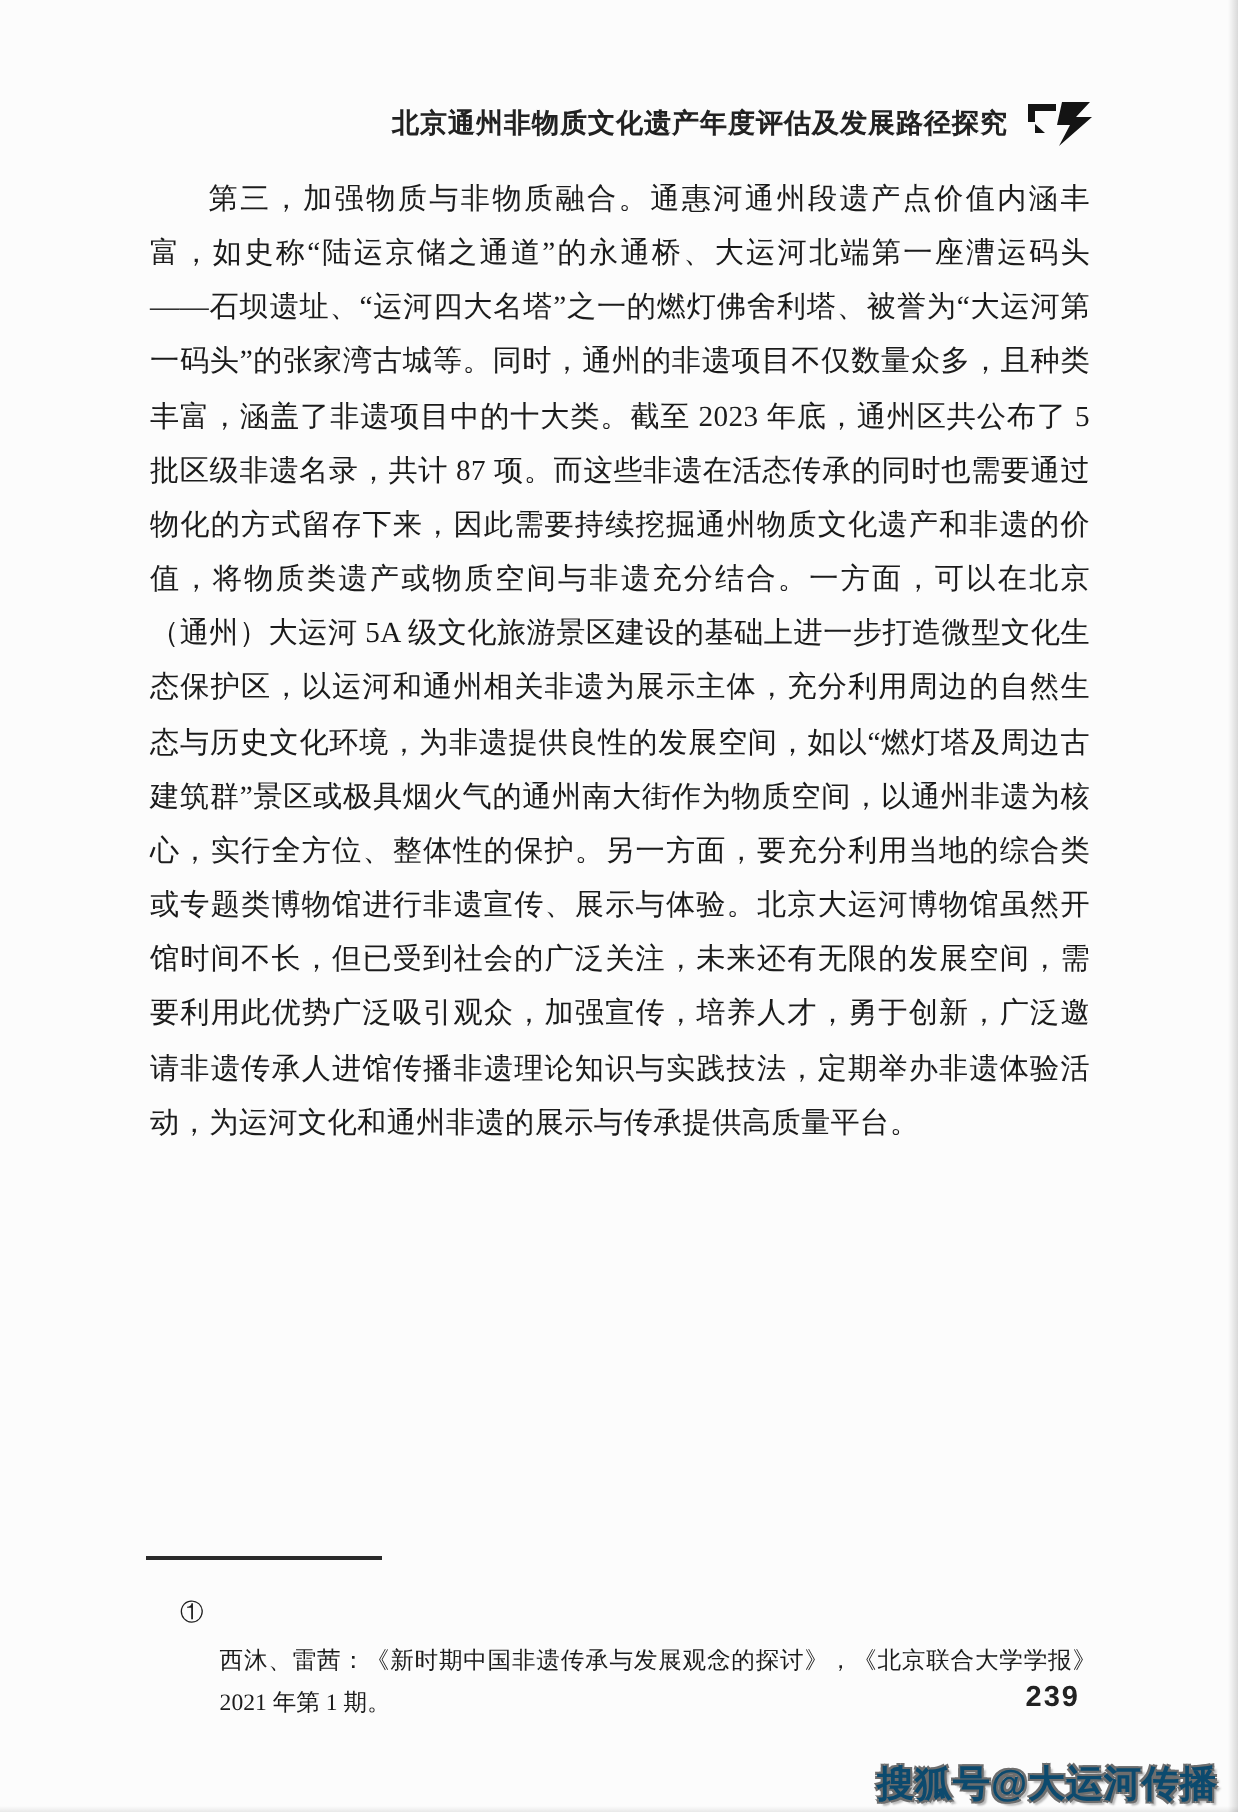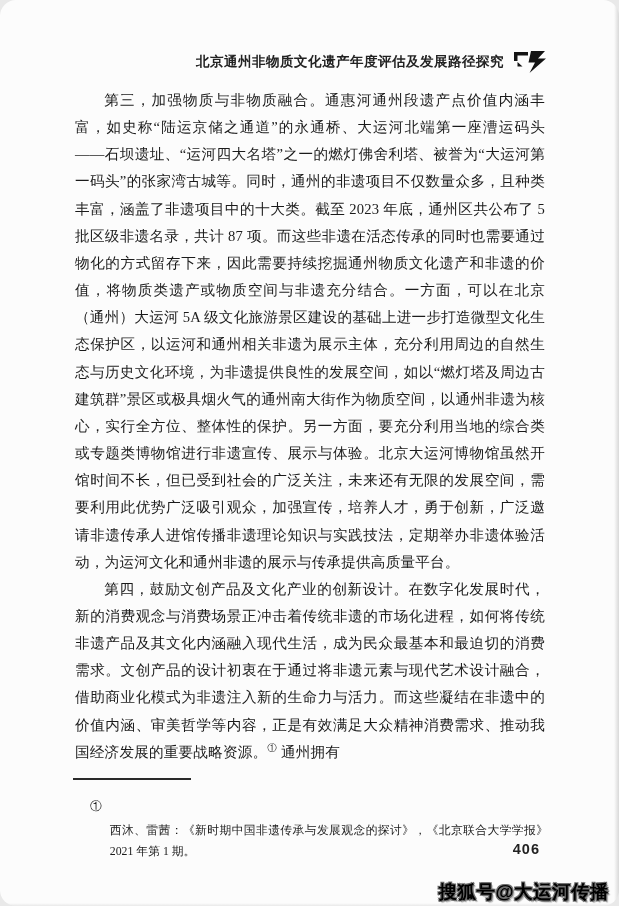--- a/index.html
+++ b/index.html
@@ -6,21 +6,20 @@
   .page {
     position: relative;
     width: 619px;
     height: 906px;
     margin: 0 auto;
     background: #fcfcfc;
     overflow: hidden;
     font-family: "Liberation Serif", "DejaVu Serif", serif;
     color: #1b1b1b;
     box-sizing: border-box;
-    border-radius: 16px;
   }
   .scan-edge-right {
     position: absolute; top: 0; right: 0; width: 5px; height: 100%;
     background: linear-gradient(to right, rgba(0,0,0,0), rgba(0,0,0,0.14));
   }
   .scan-edge-bottom {
     position: absolute; left: 0; bottom: 0; width: 100%; height: 3px;
     background: linear-gradient(to bottom, rgba(0,0,0,0), rgba(0,0,0,0.08));
   }
   .running-header {
@@ -85,21 +84,21 @@
     letter-spacing: 1px;
     color: #222;
   }
   .watermark {
     position: absolute;
     right: 10px; bottom: 2px;
     font-family: "Liberation Sans", "DejaVu Sans", sans-serif;
     font-size: 18.5px;
     font-weight: bold;
     letter-spacing: 0.5px;
-    color: #000000;
+    color: #0c4a6e;
     text-shadow:
       -1px -1px 0 #6e6e6e,
        1px -1px 0 #6e6e6e,
       -1px  1px 0 #6e6e6e,
        1px  1px 0 #6e6e6e,
        2px  2px 1px rgba(60,60,60,0.35);
     white-space: nowrap;
   }
 </style>
 </head>
@@ -111,30 +110,29 @@
     <span class="title">北京通州非物质文化遗产年度评估及发展路径探究</span>
     <svg class="logo" width="36" height="24" viewBox="0 0 72 48" xmlns="http://www.w3.org/2000/svg" aria-hidden="true">
       <path d="M2 4 H30 V11 H9 V22 H2 Z" fill="#141414"></path>
       <path d="M9 24 L19 33 H9 Z" fill="#141414"></path>
       <path d="M36 2 H64 L50 17 H66 L33 46 L44 25 H31 Z" fill="#141414"></path>
     </svg>
   </div>
 
   <div class="body-text">
     <p class="indent">第三，加强物质与非物质融合。通惠河通州段遗产点价值内涵丰富，如史称“陆运京储之通道”的永通桥、大运河北端第一座漕运码头——石坝遗址、“运河四大名塔”之一的燃灯佛舍利塔、被誉为“大运河第一码头”的张家湾古城等。同时，通州的非遗项目不仅数量众多，且种类丰富，涵盖了非遗项目中的十大类。截至 2023 年底，通州区共公布了 5 批区级非遗名录，共计 87 项。而这些非遗在活态传承的同时也需要通过物化的方式留存下来，因此需要持续挖掘通州物质文化遗产和非遗的价值，将物质类遗产或物质空间与非遗充分结合。一方面，可以在北京（通州）大运河 5A 级文化旅游景区建设的基础上进一步打造微型文化生态保护区，以运河和通州相关非遗为展示主体，充分利用周边的自然生态与历史文化环境，为非遗提供良性的发展空间，如以“燃灯塔及周边古建筑群”景区或极具烟火气的通州南大街作为物质空间，以通州非遗为核心，实行全方位、整体性的保护。另一方面，要充分利用当地的综合类或专题类博物馆进行非遗宣传、展示与体验。北京大运河博物馆虽然开馆时间不长，但已受到社会的广泛关注，未来还有无限的发展空间，需要利用此优势广泛吸引观众，加强宣传，培养人才，勇于创新，广泛邀请非遗传承人进馆传播非遗理论知识与实践技法，定期举办非遗体验活动，为运河文化和通州非遗的展示与传承提供高质量平台。</p>
-    <p class="indent"><span>第四，鼓励文创产品及文化产业的创新设计。在数字化发展时代，新的消费观念与消费场景正冲击着传统非遗的市场化进程，如何将传统非遗产品及其文化内涵融入现代生活，成为民众最基本和最迫切的消费需求。文创产品的设计初衷在于通过将非遗元素与现代艺术设计融合，借助商业化模式为非遗注入新的生命力与活力。而这些凝结在非遗中的价值内涵、审美哲学等内容，正是有效满足大众精神消费需求、推动我国经济发展的重要战略资源。</span><sup class="note-ref">①</sup><span> 通州拥有</span></p>
   </div>
 
   <div class="footnote-rule"></div>
 
   <div class="footnote">
     <span class="fn-marker">①</span>
     <span class="fn-text">西沐、雷茜：《新时期中国非遗传承与发展观念的探讨》，《北京联合大学学报》2021 年第 1 期。</span>
   </div>
 
-  <div class="page-number">406</div>
+  <div class="page-number">239</div>
 
   <div class="watermark">搜狐号@大运河传播</div>
 
   <div class="scan-edge-right"></div>
   <div class="scan-edge-bottom"></div>
 
 </div>
 
 </body></html>

